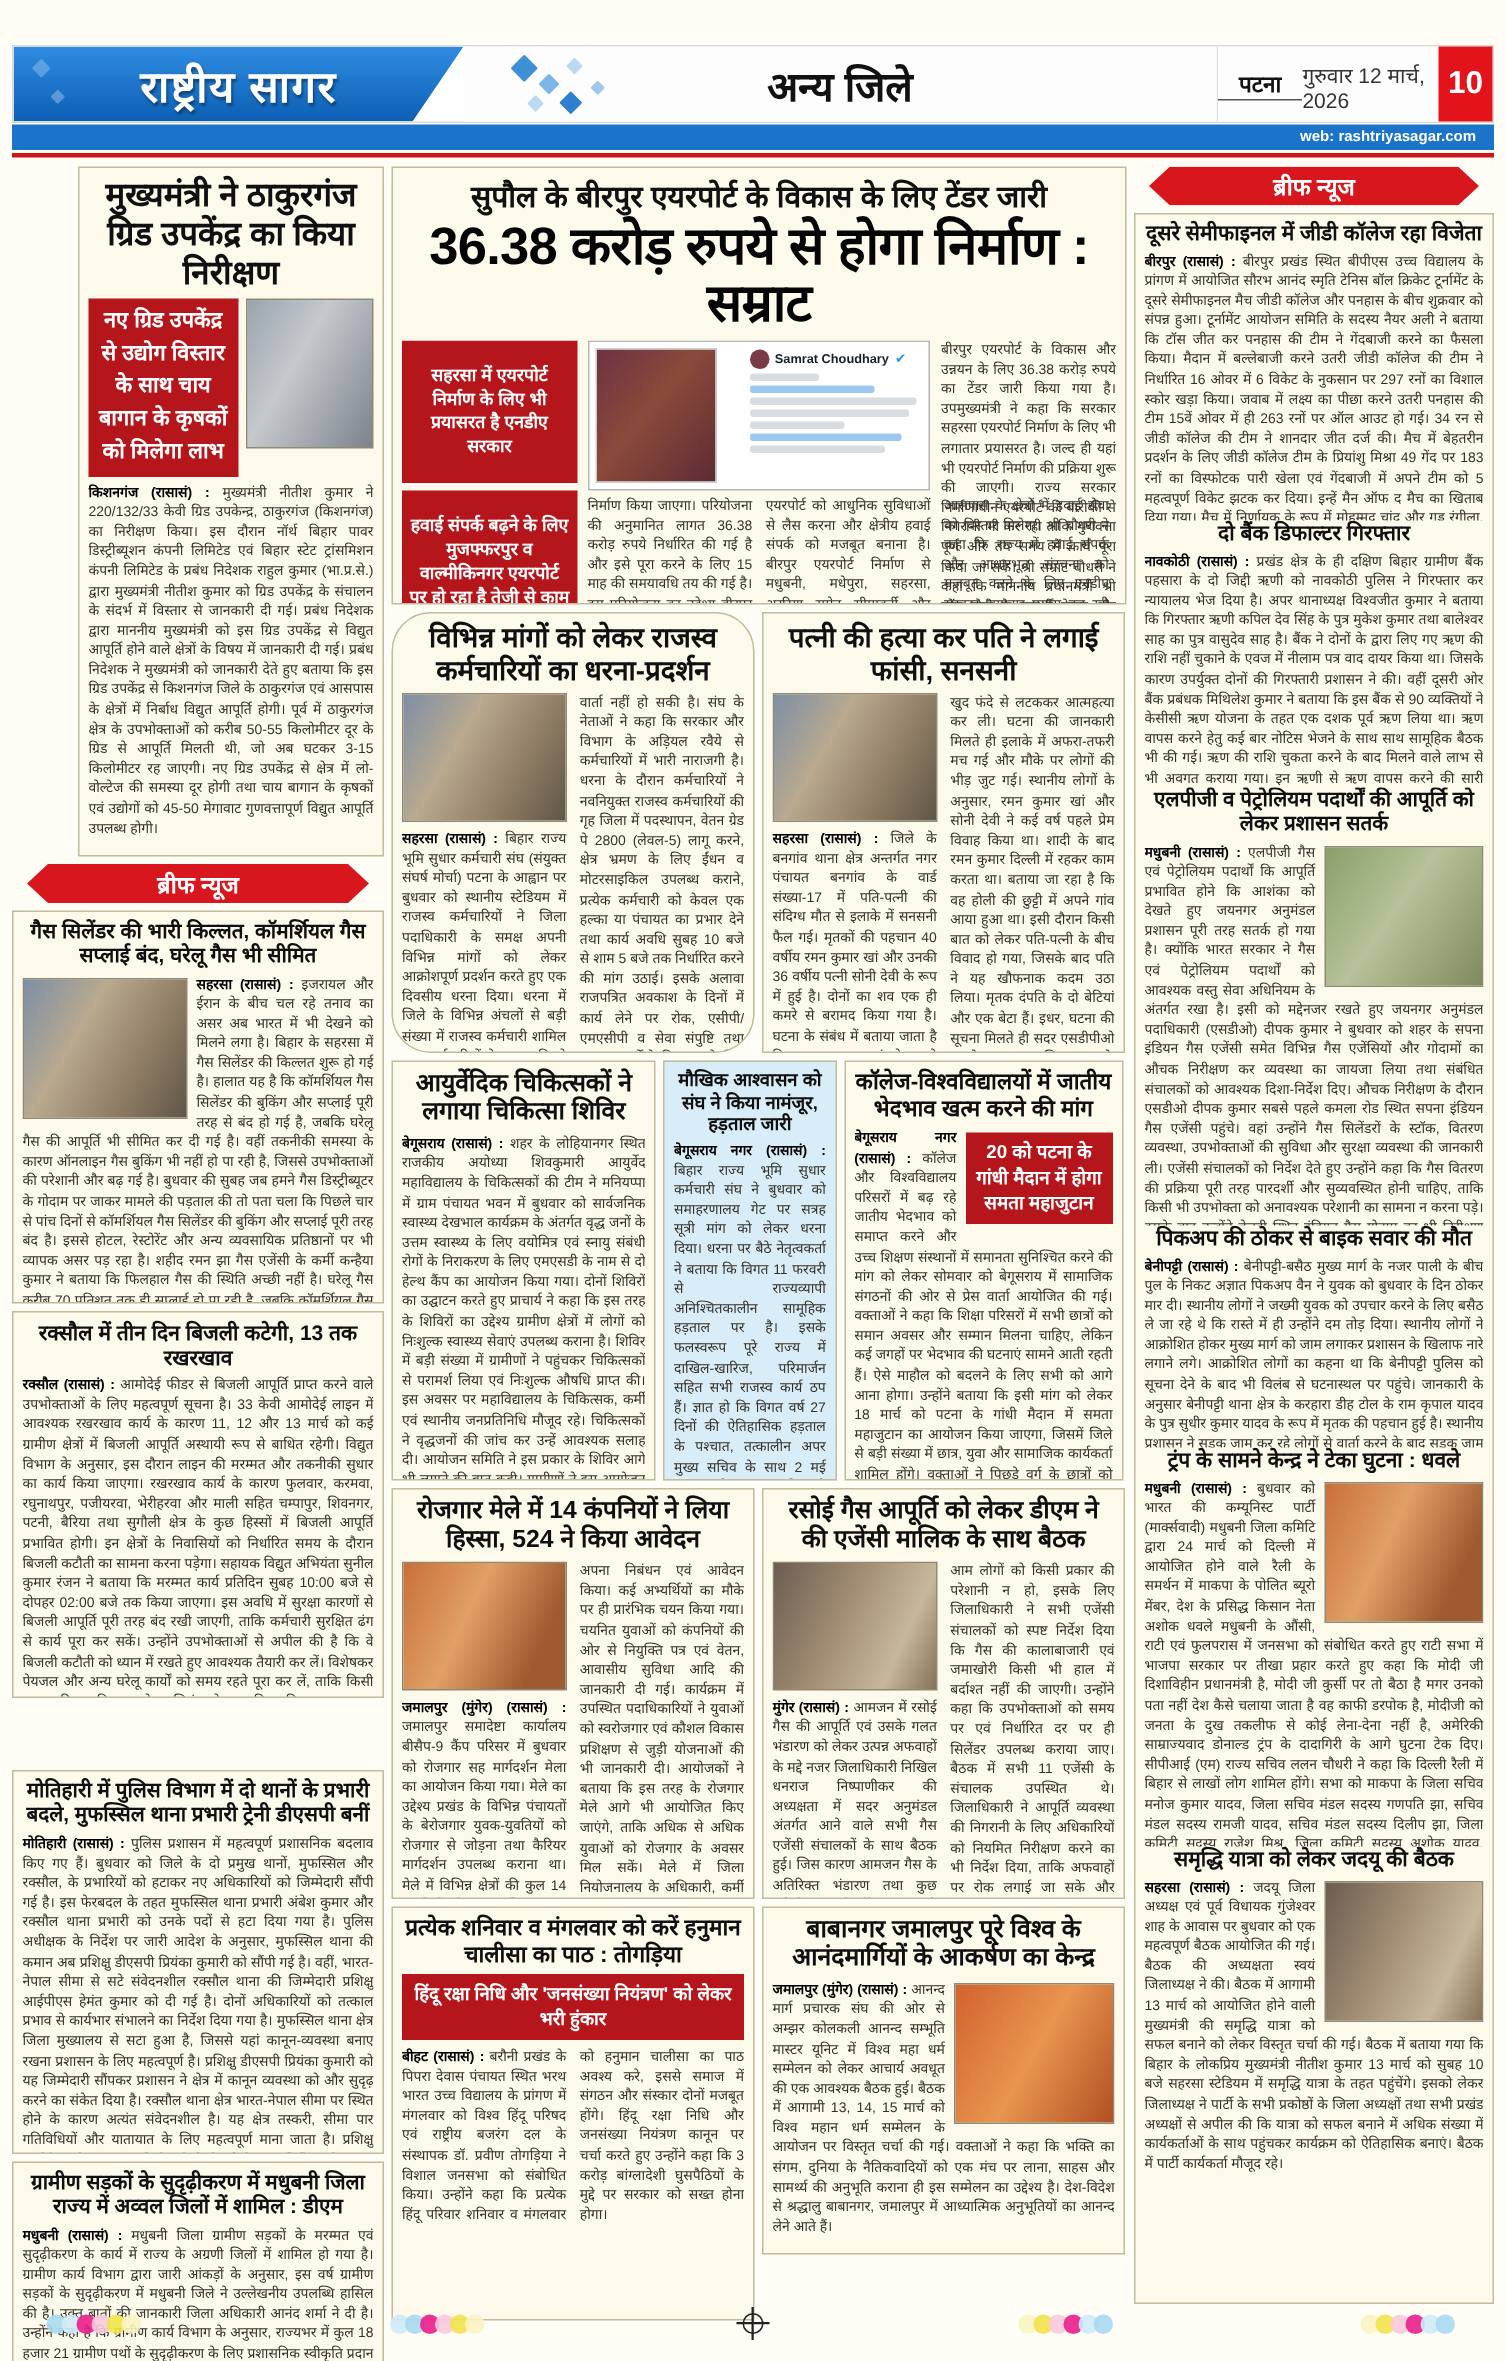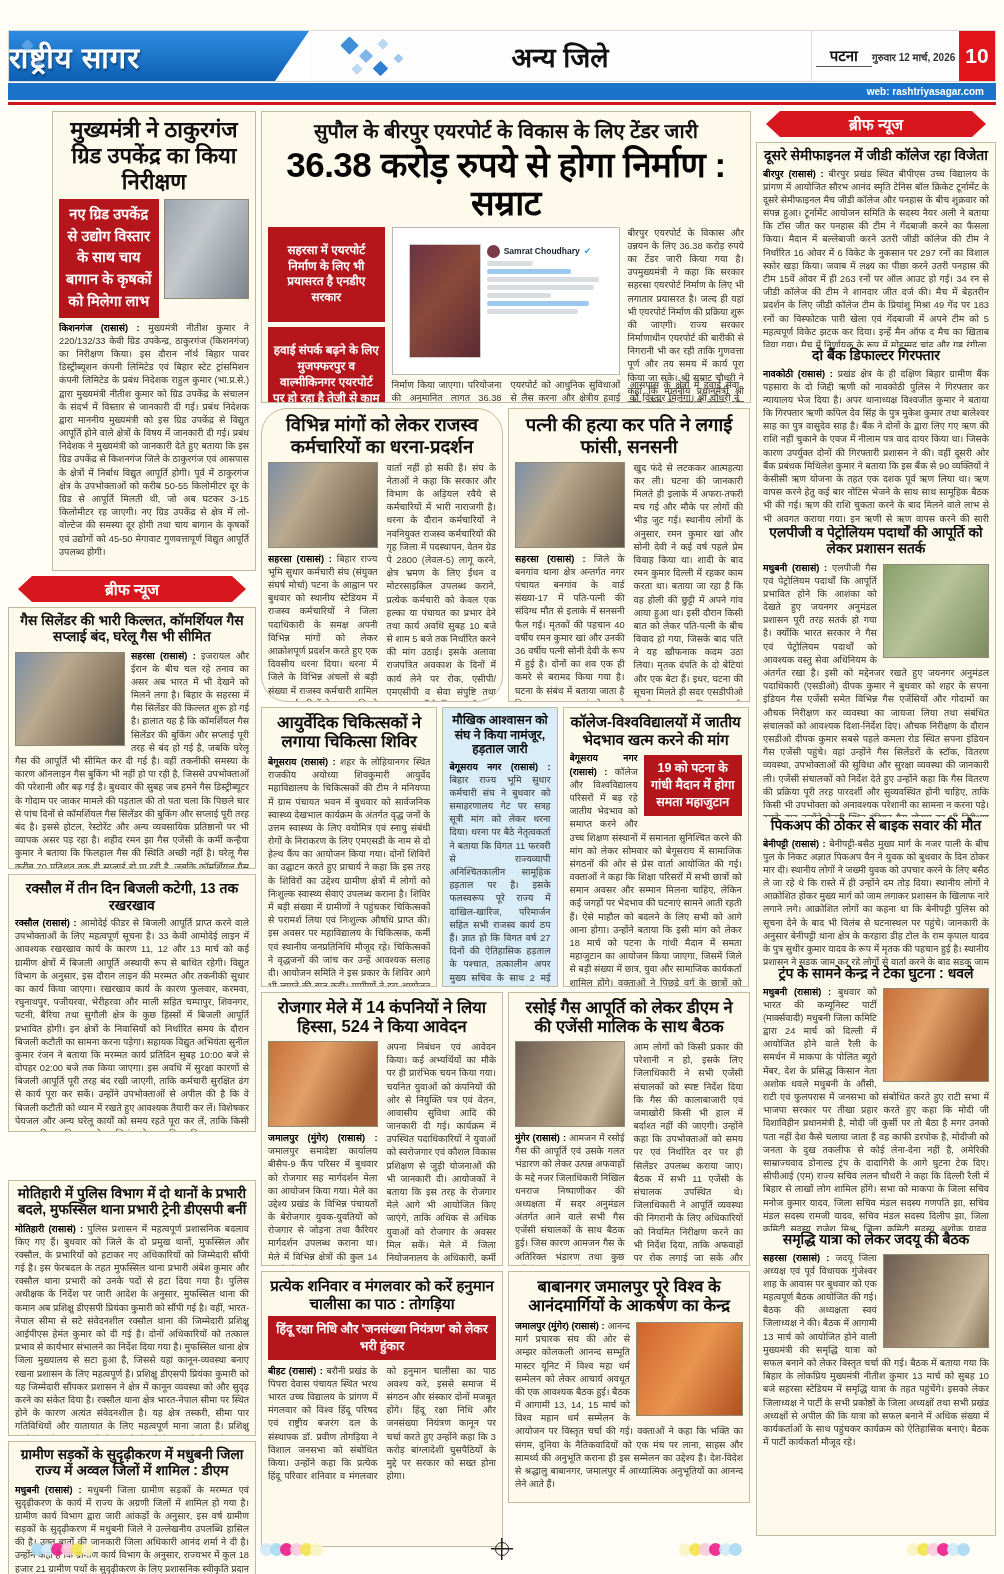--- a/index.html
+++ b/index.html
@@ -3,30 +3,30 @@
 <meta charset="utf-8">
 <style>
   *{box-sizing:border-box;margin:0;padding:0}
   html,body{background:#e9e9e9}
   .page{width:1004px;height:1574px;margin:0 auto;background:#fffdf6;position:relative;
         font-family:"Liberation Sans","DejaVu Sans",sans-serif;overflow:hidden;padding-top:30px}
   
   .mast{margin:0 8px}
   .mast-band{height:52px;display:flex;background:#fff;border:1px solid #d8d8d8}
   .brand-seg{flex:0 0 300px;background:linear-gradient(#2e8ce0,#0d5fb4);color:#fff;display:flex;
-             align-items:center;justify-content:flex-start;clip-path:polygon(0 0,100% 0,calc(100% - 34px) 100%,0 100%);
+             align-items:center;justify-content:center;clip-path:polygon(0 0,100% 0,calc(100% - 34px) 100%,0 100%);
              position:relative}
   .brand{font-size:29px;font-weight:bold;text-shadow:1px 2px 2px rgba(0,0,0,.4);letter-spacing:1px}
   .mid-seg{flex:1;position:relative;display:flex;align-items:center;justify-content:center;background:#fdfdfd}
   .section-title{font-size:27px;font-weight:bold;color:#111}
   .dia{position:absolute;transform:rotate(45deg);border-radius:1px}
   .ed-seg{flex:0 0 148px;border-left:1px solid #e0e0e0;display:flex;
           align-items:center;justify-content:center;background:#fdfdfd}
   .ed-city{font-size:15px;font-weight:bold;color:#111;border-bottom:1px solid #555;padding:0 14px 1px}
-  .ed-date{font-size:10px;font-weight:bold;color:#333;margin-top:2px}
+  .ed-date{font-size:14px;font-weight:normal;color:#333;margin-top:2px}
   .page-seg{flex:0 0 36px;background:#e3131b;color:#fff;display:flex;align-items:center;justify-content:center;
             font-size:21px;font-weight:bold}
   .web-strip{height:17px;background:#1b74c9;display:flex;justify-content:flex-end;align-items:center;
              padding-right:12px;color:#fff;font-size:10px;font-weight:bold;margin-top:1px}
   .red-rule{height:3px;background:#cf1420;margin-top:2px}
   
   .content{display:flex;gap:5px;padding:6px 8px 0}
   .col-left{flex:0 0 248px}
   .col-mid{flex:1;min-width:0}
   .col-right{flex:0 0 240px}
@@ -63,21 +63,21 @@
   .mrow>.box{margin-bottom:0}
   
   .kicker{font-size:20px;font-weight:bold;text-align:center;margin-bottom:2px;color:#111}
   .lead-hl{font-size:35px;font-weight:bold;text-align:center;line-height:1.08;margin-bottom:5px;
            letter-spacing:-.5px;color:#050505}
   .lead-grid{display:flex;gap:7px;height:206px;overflow:hidden}
   .lead-c1{flex:0 0 24.5%}.lead-c2{flex:1;min-width:0}.lead-c3{flex:0 0 24.5%}
   .lead-c1 .redbox{font-size:11.8px;padding:16px 5px}
   .byline{font-weight:bold;text-align:center;font-size:11px;margin:1px 0 3px;border-bottom:1px solid #cfc7a8;
           padding-bottom:2px;color:#222}
-  .tweet{background:#fff;border:1px solid #b5b5b5;height:148px;margin-bottom:4px;display:flex;padding:16px;gap:6px}
+  .tweet{background:#fff;border:1px solid #b5b5b5;height:100px;margin-bottom:4px;display:flex;padding:4px;gap:22px}
   .portrait{flex:0 0 37%;background:linear-gradient(130deg,#6d3242,#8a4a3a 45%,#5d2b35);border:1px solid #ccc}
   .tcontent{flex:1;min-width:0;padding-top:1px}
   .trow{display:flex;align-items:center;gap:4px;margin-bottom:3px}
   .avatar{width:13px;height:13px;border-radius:50%;background:#7a3b49;flex:0 0 13px}
   .tname{font-weight:bold;font-size:8.5px;color:#15202b;white-space:nowrap}
   .tcheck{color:#1d9bf0;font-size:9px}
   .bar{height:4.5px;background:#d8dde2;border-radius:2px;margin:3.5px 0}
   .bar.blue{background:#9cc7ee}
   
   .rstack{padding:4px 6px}
@@ -235,21 +235,21 @@
             </article>
             <article class="box tint-blue" style="height: 280px; flex: 0 0 23.5%;">
               <h2 class="hl hs-xs">मौखिक आश्वासन को संघ ने किया नामंजूर, हड़ताल जारी</h2>
               <div class="body">
                 <p class="para"><strong>बेगूसराय नगर (रासासं) : </strong>बिहार राज्य भूमि सुधार कर्मचारी संघ ने बुधवार को समाहरणालय गेट पर सत्रह सूत्री मांग को लेकर धरना दिया। धरना पर बैठे नेतृत्वकर्ता ने बताया कि विगत 11 फरवरी से राज्यव्यापी अनिश्चितकालीन सामूहिक हड़ताल पर है। इसके फलस्वरूप पूरे राज्य में दाखिल-खारिज, परिमार्जन सहित सभी राजस्व कार्य ठप हैं। ज्ञात हो कि विगत वर्ष 27 दिनों की ऐतिहासिक हड़ताल के पश्चात, तत्कालीन अपर मुख्य सचिव के साथ 2 मई 2025 को एक सहमति बनी थी, जिसे विभागीय ज्ञापांक-353 द्वारा संपुष्टित किया गया था।</p>
               </div>
             </article>
             <article class="box" style="height: 280px; flex: 0 0 38%;">
               <h2 class="hl hs-m2">कॉलेज-विश्वविद्यालयों में जातीय भेदभाव खत्म करने की मांग</h2>
               <div class="body">
-                <div class="redbox inset">19 को पटना के गांधी मैदान में होगा समता महाजुटान</div>
+                <div class="redbox inset">20 को पटना के गांधी मैदान में होगा समता महाजुटान</div>
                 <p class="para"><strong>बेगूसराय नगर (रासासं) : </strong>कॉलेज और विश्वविद्यालय परिसरों में बढ़ रहे जातीय भेदभाव को समाप्त करने और उच्च शिक्षण संस्थानों में समानता सुनिश्चित करने की मांग को लेकर सोमवार को बेगूसराय में सामाजिक संगठनों की ओर से प्रेस वार्ता आयोजित की गई। वक्ताओं ने कहा कि शिक्षा परिसरों में सभी छात्रों को समान अवसर और सम्मान मिलना चाहिए, लेकिन कई जगहों पर भेदभाव की घटनाएं सामने आती रहती हैं। ऐसे माहौल को बदलने के लिए सभी को आगे आना होगा। उन्होंने बताया कि इसी मांग को लेकर 18 मार्च को पटना के गांधी मैदान में समता महाजुटान का आयोजन किया जाएगा, जिसमें जिले से बड़ी संख्या में छात्र, युवा और सामाजिक कार्यकर्ता शामिल होंगे। वक्ताओं ने पिछड़े वर्ग के छात्रों को सभी अधिकार दिलाने तथा शिक्षण संस्थानों में जातीय उत्पीड़न की घटनाओं पर रोक लगाने की मांग सरकार से की। ऐसी स्थिति में उच्च शिक्षा का माहौल और सुरक्षित बनाने की जरूरत बताई गई।</p>
               </div>
             </article>
           </div>
           <div class="mrow">
             <article class="box" style="height: 274px; flex: 0 0 49.4%;">
               <h2 class="hl hs-m">रोजगार मेले में 14 कंपनियों ने लिया हिस्सा, 524 ने किया आवेदन</h2>
               <div class="body two-col">
                 <div class="photo p4 top2"></div>
                 <p class="para"><strong>जमालपुर (मुंगेर) (रासासं) : </strong>जमालपुर समादेष्टा कार्यालय बीसैप-9 कैंप परिसर में बुधवार को रोजगार सह मार्गदर्शन मेला का आयोजन किया गया। मेले का उद्देश्य प्रखंड के विभिन्न पंचायतों के बेरोजगार युवक-युवतियों को रोजगार से जोड़ना तथा कैरियर मार्गदर्शन उपलब्ध कराना था। मेले में विभिन्न क्षेत्रों की कुल 14 कंपनियों ने भाग लिया। इस दौरान लगभग 524 युवक-युवतियों ने रोजगार के लिए अपना निबंधन एवं आवेदन किया। कई अभ्यर्थियों का मौके पर ही प्रारंभिक चयन किया गया। चयनित युवाओं को कंपनियों की ओर से नियुक्ति पत्र एवं वेतन, आवासीय सुविधा आदि की जानकारी दी गई। कार्यक्रम में उपस्थित पदाधिकारियों ने युवाओं को स्वरोजगार एवं कौशल विकास प्रशिक्षण से जुड़ी योजनाओं की भी जानकारी दी। आयोजकों ने बताया कि इस तरह के रोजगार मेले आगे भी आयोजित किए जाएंगे, ताकि अधिक से अधिक युवाओं को रोजगार के अवसर मिल सकें। मेले में जिला नियोजनालय के अधिकारी, कर्मी एवं बड़ी संख्या में युवा उपस्थित रहे।</p>

